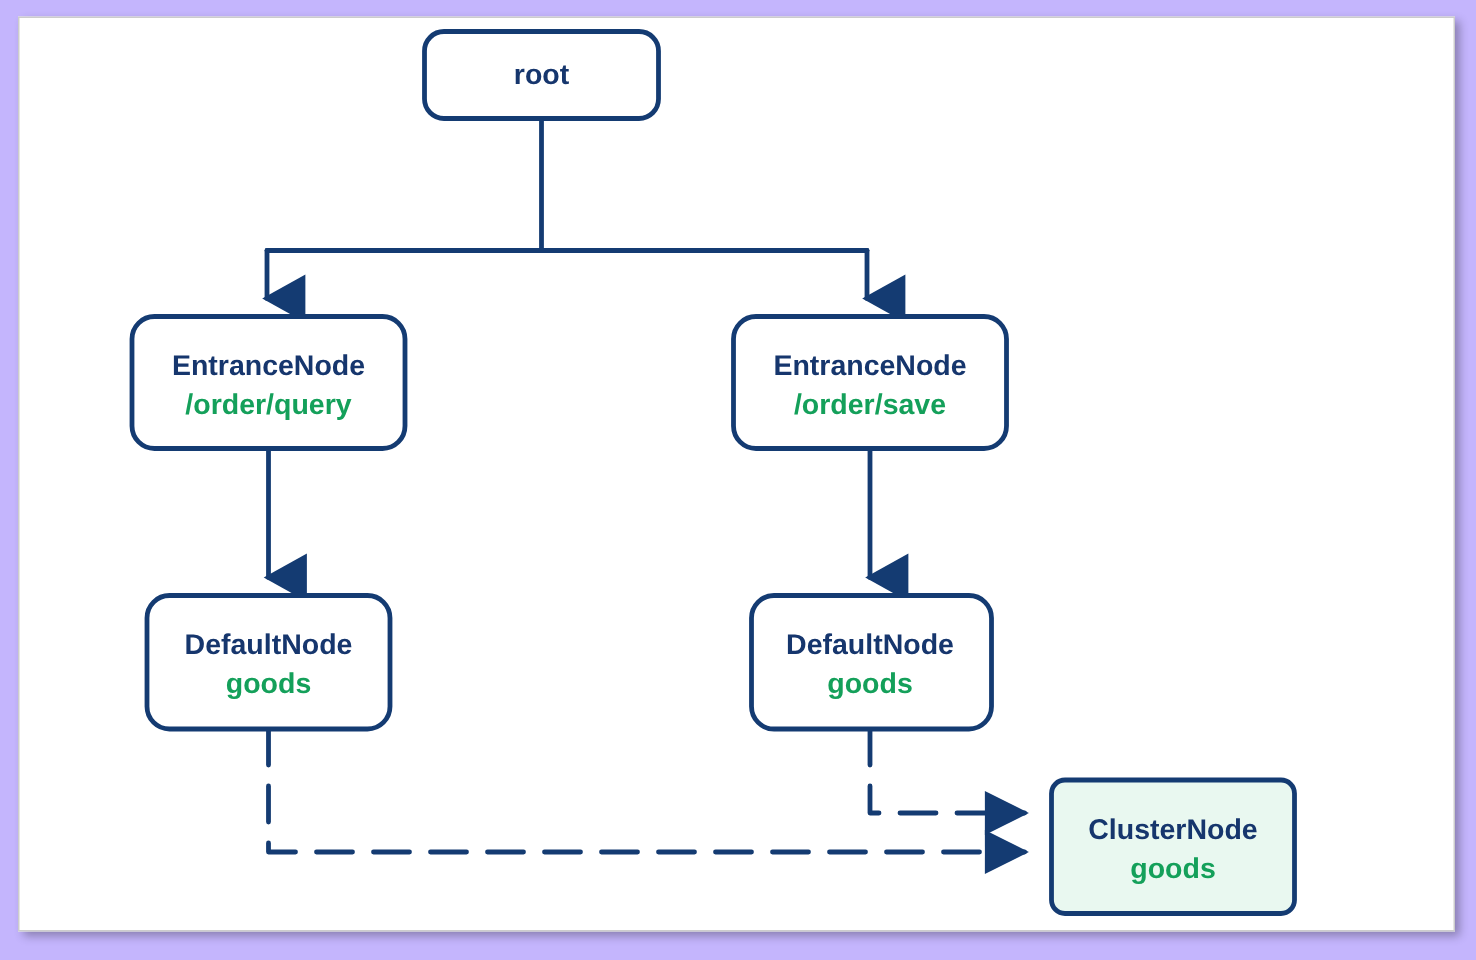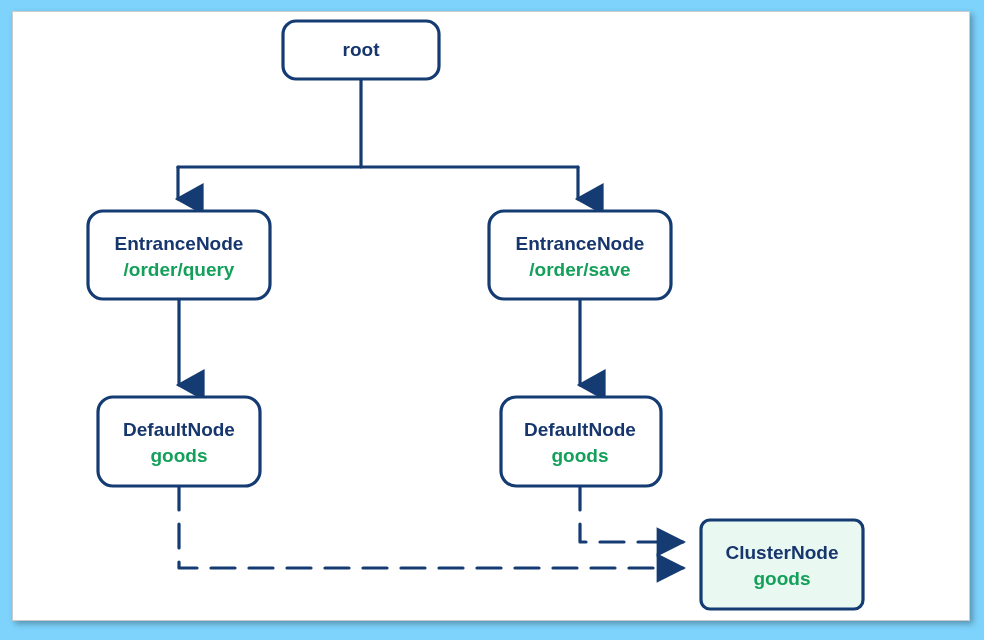--- a/index.html
+++ b/index.html
@@ -8,21 +8,21 @@
     background: #ffffff;
     width: 984px;
     height: 640px;
     overflow: hidden;
     font-family: "Liberation Sans", sans-serif;
   }
   #app {
     position: relative;
     width: 984px;
     height: 640px;
-    background: #7dd3fc;
+    background: #c4b5fd;
   }
   #canvas-frame {
     position: absolute;
     left: 12px;
     top: 11px;
     width: 958px;
     height: 610px;
     background: #ffffff;
     border: 1px solid #cccccc;
     box-shadow: 3px 3px 6px rgba(0,0,0,0.30);

